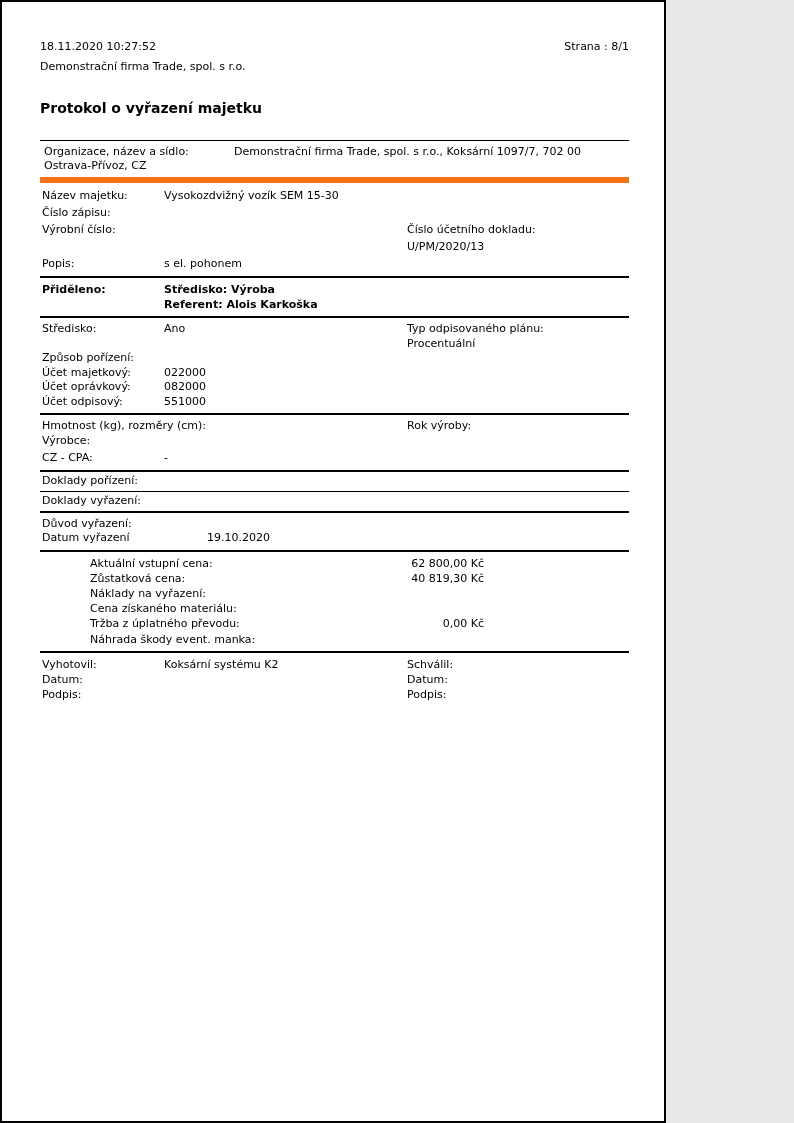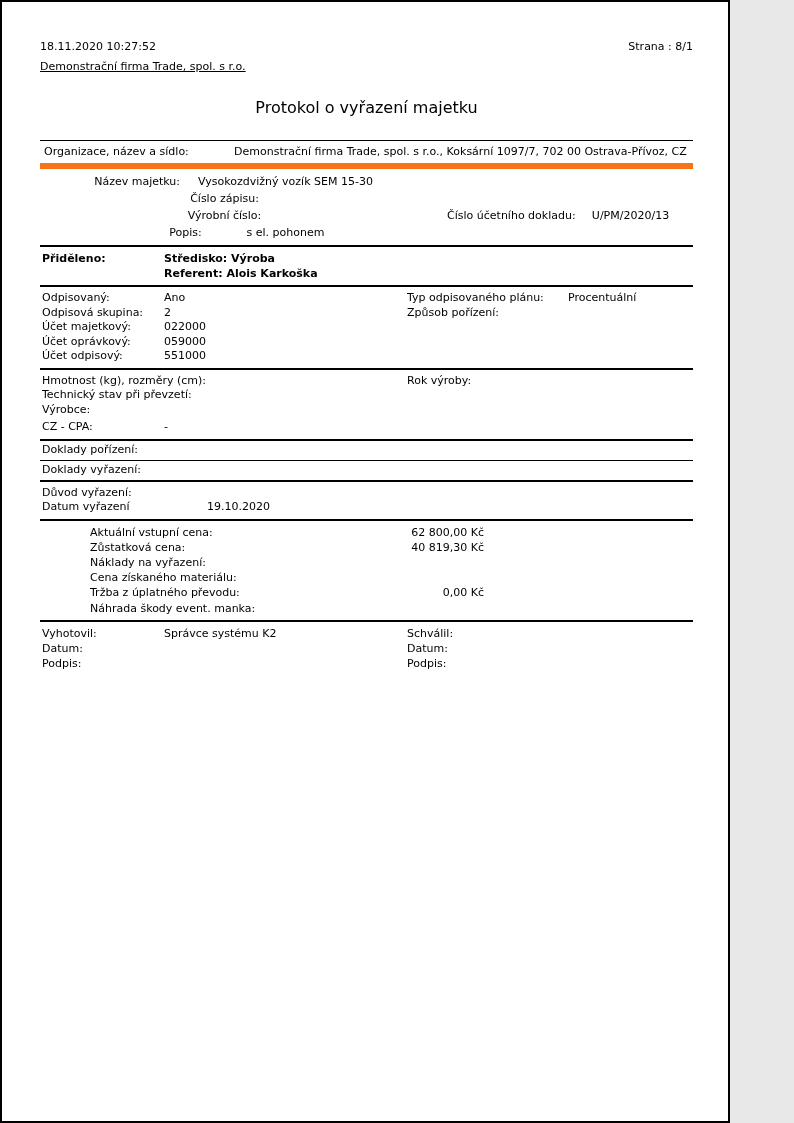--- a/index.html
+++ b/index.html
@@ -1,46 +1,46 @@
 <!DOCTYPE html>
 <html><head>
 <meta charset="utf-8">
 <style>
   html, body { margin:0; padding:0; background:#e8e8e8; }
   .page {
     position:relative;
-    width:730px; height:1123px;
+    width:666px; height:1123px;
     background:#ffffff;
     border:2px solid #000;
     box-sizing:border-box;
     font-family:"DejaVu Sans","Liberation Sans",sans-serif;
     font-size:11px;
     color:#000;
     overflow:hidden;
   }
   .content { padding:0 35px 0 38px; }
 
   
   .hdr-row1 { display:flex; justify-content:space-between; margin-top:38px; line-height:14px; }
-  .hdr-row2 { margin-top:6px; line-height:14px;text-decoration:underline; }
-  .doc-title { text-align:center; font-size:16px; font-weight:normal; margin:24px 0 22px 0; line-height:20px; }
+  .hdr-row2 { margin-top:6px; line-height:14px; }
+  .doc-title { font-size:14px; font-weight:bold; margin:24px 0 22px 0; line-height:20px; }
 
   
   .hr1 { border-top:1px solid #000; }
   .hr2 { border-top:2px solid #000; }
 
   
   .sec { padding:4px 0 4px 2px; }
   .row { display:grid; grid-template-columns:365px 1fr; line-height:15px; }
   .lbl { display:inline-block; min-width:122px; vertical-align:top; }
   .lbl-wide { min-width:190px; }
   .lbl-r { min-width:161px; }
   .lbl-d { min-width:165px; }
 
-  .sec-asset .row { line-height:17px;text-align:center; }
+  .sec-asset .row { line-height:17px; }
   .sec-depr .row, .sec-tech .row, .sec-disposal .row { line-height:14.5px; }
 
   .assign-grid { display:grid; grid-template-columns:122px 1fr; line-height:15px;font-weight:bold; }
 
   .money-row { display:grid; grid-template-columns:240px 154px; line-height:15.2px;margin-left:48px; }
   .money-val { text-align:right; }
 
   .doc-row { padding:2px 0 3px 2px; line-height:14px; }
 </style>
 </head>
@@ -87,48 +87,46 @@
       <div class="assign-grid">
         <span class="lbl">Přiděleno:</span>
         <span>Středisko: Výroba</span>
         <span></span>
         <span>Referent: Alois Karkoška</span>
       </div>
     </div>
 
     <div class="sec sec-depr hr2">
       <div class="row">
-        <div><span class="lbl">Odpisovaný:</span><span>Ano</span></div>
+        <div><span class="lbl">Středisko:</span><span>Ano</span></div>
         <div><span class="lbl lbl-r">Typ odpisovaného plánu:</span><span>Procentuální</span></div>
       </div>
       <div class="row">
-        <div><span class="lbl">Odpisová skupina:</span><span>2</span></div>
         <div><span class="lbl lbl-r">Způsob pořízení:</span><span></span></div>
       </div>
       <div class="row">
         <div><span class="lbl">Účet majetkový:</span><span>022000</span></div>
         <div></div>
       </div>
       <div class="row">
-        <div><span class="lbl">Účet oprávkový:</span><span>059000</span></div>
+        <div><span class="lbl">Účet oprávkový:</span><span>082000</span></div>
         <div></div>
       </div>
       <div class="row">
         <div><span class="lbl">Účet odpisový:</span><span>551000</span></div>
         <div></div>
       </div>
     </div>
 
     <div class="sec sec-tech hr2">
       <div class="row">
         <div><span class="lbl">Hmotnost (kg), rozměry (cm):</span><span></span></div>
         <div><span class="lbl lbl-r">Rok výroby:</span><span></span></div>
       </div>
       <div class="row">
-        <div><span class="lbl">Technický stav při převzetí:</span></div>
         <div></div>
       </div>
       <div class="row">
         <div><span class="lbl">Výrobce:</span></div>
         <div></div>
       </div>
       <div class="row" style="padding-top:3px;">
         <div><span class="lbl">CZ - CPA:</span><span>-</span></div>
         <div></div>
       </div>
@@ -177,21 +175,21 @@
         <span class="money-val">0,00 Kč</span>
       </div>
       <div class="money-row">
         <span>Náhrada škody event. manka:</span>
         <span class="money-val"></span>
       </div>
     </div>
 
     <div class="sec hr2">
       <div class="row">
-        <div><span class="lbl">Vyhotovil:</span><span>Správce systému K2</span></div>
+        <div><span class="lbl">Vyhotovil:</span><span>Koksární systému K2</span></div>
         <div><span class="lbl lbl-r">Schválil:</span><span></span></div>
       </div>
       <div class="row">
         <div><span class="lbl">Datum:</span></div>
         <div><span class="lbl lbl-r">Datum:</span></div>
       </div>
       <div class="row">
         <div><span class="lbl">Podpis:</span></div>
         <div><span class="lbl lbl-r">Podpis:</span></div>
       </div>

